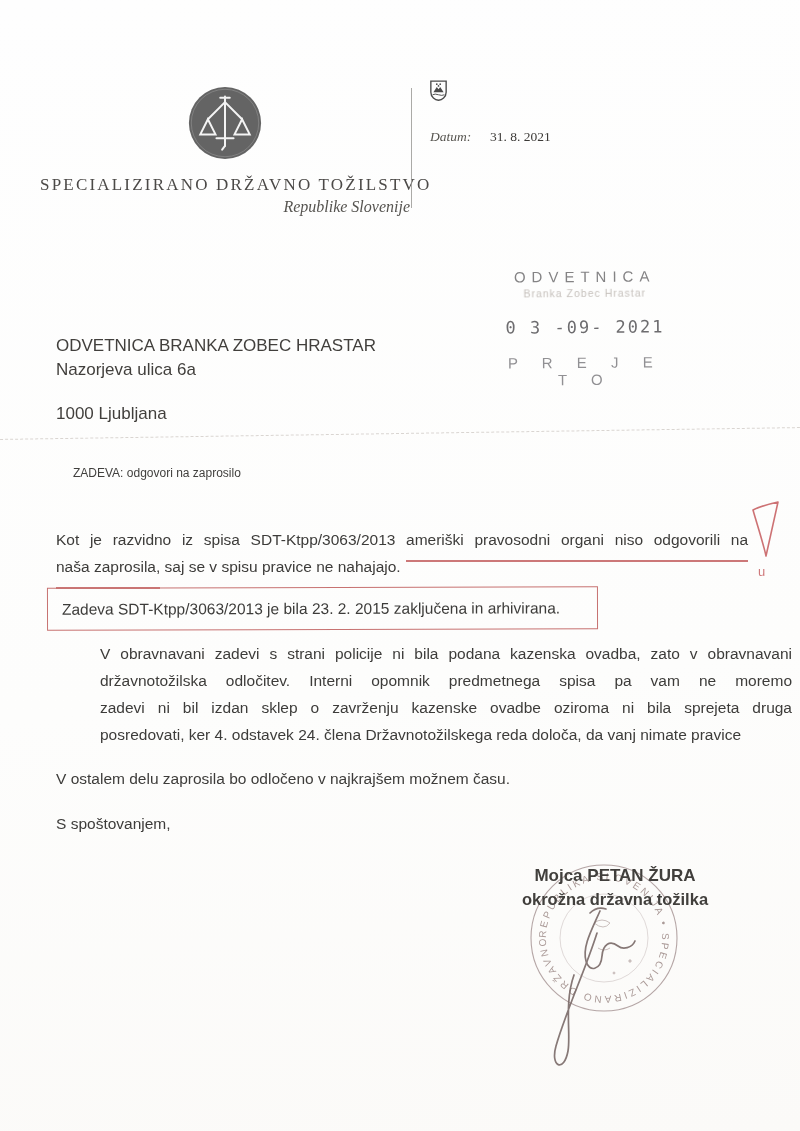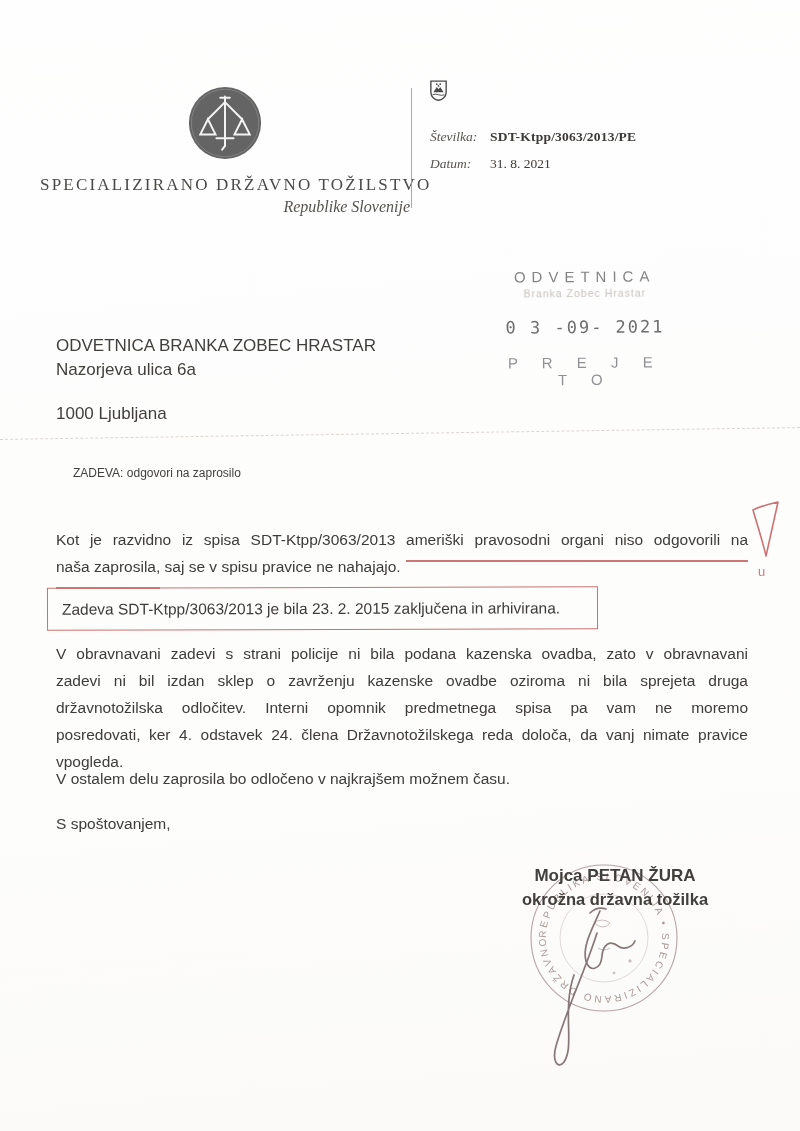--- a/index.html
+++ b/index.html
@@ -48,21 +48,21 @@
   .jline { line-height:27px; text-align:justify; text-align-last:justify; white-space:normal; }
   .jline:last-child { text-align-last:left; }
   .p1 { top:526px; }
   .red-underline { border-bottom:2px solid rgba(191,86,86,.8); padding-bottom:12px; }
   .redbox {
     position:absolute; left:47px; top:587px; width:551px; height:43px;
     border:1.5px solid #c77271; transform:rotate(-.15deg);
     display:flex; align-items:center; padding-left:14px;
     font-size:15.5px; color:#3d3c3a;
   }
-  .p2 { top:640px; }
+  .p2 { top:640px;margin-left:44px; }
   .p3 { top:770px; }
   .closing { top:815px; }
   
   .marginmark { position:absolute; left:745px; top:498px; width:46px; height:86px; }
   .marginmark .uletter { position:absolute; left:13px; top:66px; color:#c4595c; font-size:13px; opacity:.8; }
   
   .sig-names { position:absolute; left:470px; top:866px; width:290px; text-align:center; z-index:2; }
   .sig-name  { font-size:17px; font-weight:bold; color:#413f3c; }
   .sig-title { font-size:16.5px; font-weight:bold; color:#413f3c; margin-top:4px; }
   .stampsig { position:absolute; left:502px; top:853px; z-index:1; }
@@ -96,24 +96,20 @@
   <div class="lh-right">
     <svg class="coat" width="17" height="21" viewBox="0 0 20 24">
       <path d="M1,1 H19 V14 C19,20 14,23 10,23.5 C6,23 1,20 1,14 Z" fill="#fdfdfd" stroke="#4a4a4a" stroke-width="1.6"></path>
       <path d="M4,14 L8,8 L10,10.5 L12,8 L16,14 Z" fill="#4a4a4a"></path>
       <path d="M3,17 Q6,15.5 10,17 Q14,18.5 17,17" stroke="#4a4a4a" stroke-width="1.1" fill="none"></path>
       <circle cx="8" cy="4.6" r="1" fill="#4a4a4a"></circle>
       <circle cx="12" cy="4.6" r="1" fill="#4a4a4a"></circle>
       <circle cx="10" cy="6.6" r="1" fill="#4a4a4a"></circle>
     </svg>
     <div class="lh-row">
-      <span class="lbl">Številka:</span>
-      <span class="val val-bold">SDT-Ktpp/3063/2013/PE</span>
-    </div>
-    <div class="lh-row">
       <span class="lbl">Datum:</span>
       <span class="val">31. 8. 2021</span>
     </div>
   </div>
 
   <div class="rstamp">
     <div class="l1">ODVETNICA</div>
     <div class="l2">Branka Zobec Hrastar</div>
     <div class="ldate">0 3 -09- 2021</div>
     <div class="l3">P R E J E T O</div>
@@ -140,24 +136,23 @@
     </svg>
     <span class="uletter">u</span>
   </div>
 
   <div class="redbox">
     <span>Zadeva SDT-Ktpp/3063/2013 je bila 23. 2. 2015 zaključena in arhivirana.</span>
   </div>
 
   <div class="bodyblock p2">
       <div class="jline">V obravnavani zadevi s strani policije ni bila podana kazenska ovadba, zato v obravnavani</div>
+      <div class="jline">državnotožilska odločitev. Interni opomnik predmetnega spisa pa vam ne moremo</div>
       <div class="jline">zadevi ni bil izdan sklep o zavrženju kazenske ovadbe oziroma ni bila sprejeta druga</div>
-      <div class="jline">državnotožilska odločitev. Interni opomnik predmetnega spisa pa vam ne moremo</div>
       <div class="jline">posredovati, ker 4. odstavek 24. člena Državnotožilskega reda določa, da vanj nimate pravice</div>
-      <div class="jline">vpogleda.</div>
     </div>
 
   <div class="bodyblock p3">V ostalem delu zaprosila bo odločeno v najkrajšem možnem času.</div>
 
   <div class="bodyblock closing">S spoštovanjem,</div>
 
   <div class="sig-names">
     <div class="sig-name">Mojca PETAN ŽURA</div>
     <div class="sig-title">okrožna državna tožilka</div>
   </div>

